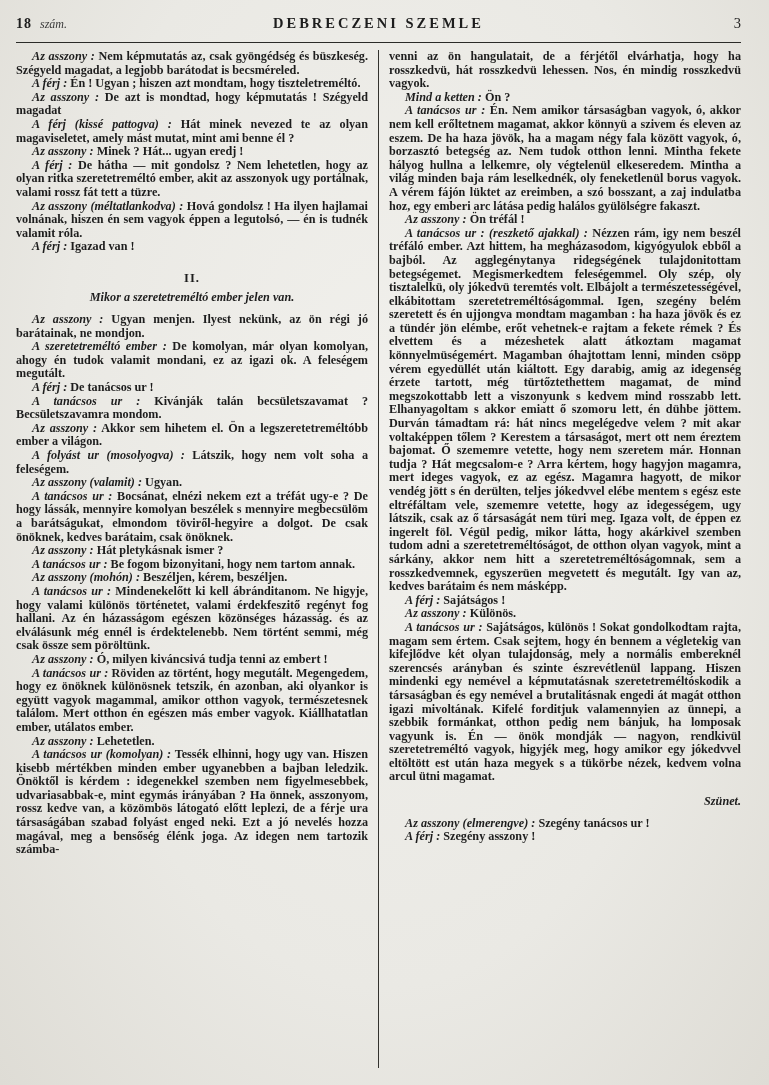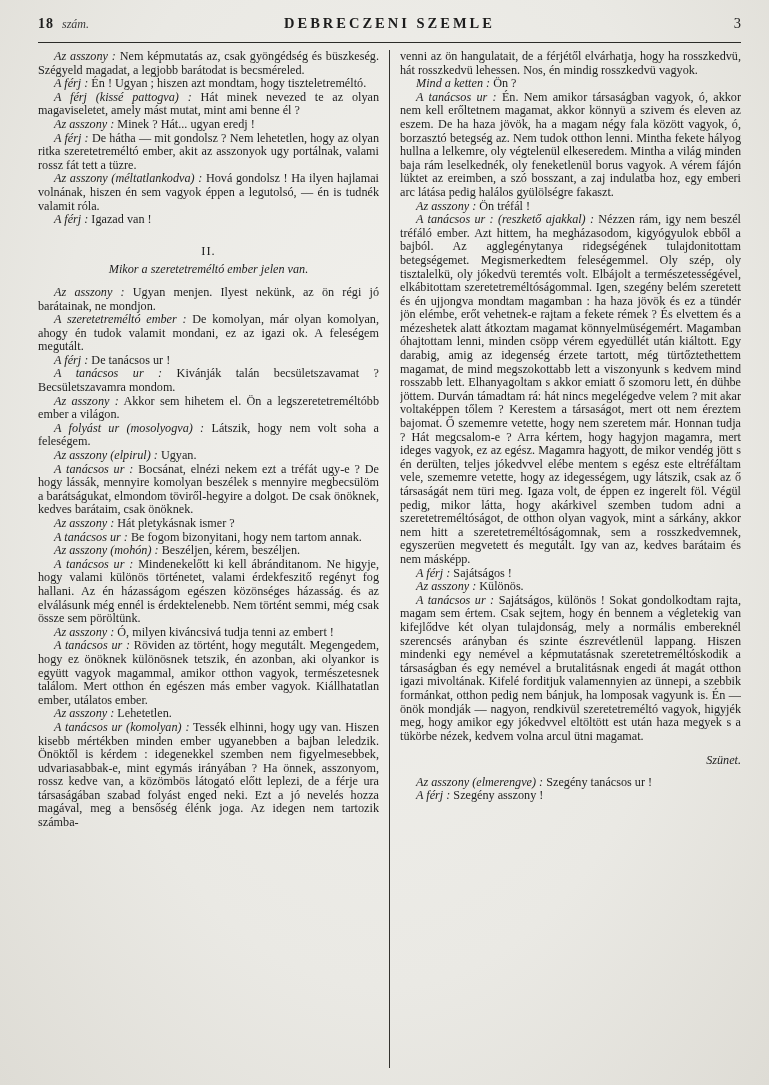--- a/index.html
+++ b/index.html
@@ -2,21 +2,21 @@
 <html><head>
 <meta charset="utf-8">
 <style>
   html, body { margin: 0; padding: 0; background: #cfceca; }
   .page {
     position: relative;
     width: 769px;
     height: 1085px;
     margin: 0 auto;
     box-sizing: border-box;
-    padding: 14px 28px 8px 38px;
+    padding: 14px 28px 8px 16px;
     background: radial-gradient(ellipse at 50% 40%, #f1f0ec 0%, #eae9e4 60%, #dedcd5 100%);
     font-family: "Liberation Serif", "DejaVu Serif", serif;
     color: #1d1d1d;
     overflow: hidden;
   }
   .page-header {
     display: grid;
     grid-template-columns: 1fr auto 1fr;
     align-items: baseline;
     height: 24px;
@@ -49,21 +49,21 @@
     text-align: justify;
     font-size: 12.2px;
     line-height: 13.6px;
   }
   .column-divider {
     width: 1px;
     background: #33322e;
     margin: 0 10px;
     flex: 0 0 1px;
   }
-  p { margin: 0; }
+  p { margin: 0; font-weight: bold; }
   p.dialogue { text-indent: 16px; }
   p.continuation { text-indent: 0; }
   em.speaker { font-style: italic; }
   p.act-heading {
     text-align: center;
     text-indent: 0;
     font-size: 12.6px;
     margin: 18px 0 5px 0;
     letter-spacing: 1px;
   }
@@ -93,34 +93,35 @@
     <span class="journal-title">DEBRECZENI SZEMLE</span>
     <span class="page-number">3</span>
   </header>
 
   <hr class="header-rule">
 
   <main class="columns">
     <div class="column" id="col-left">
         <p class="dialogue"><em class="speaker">Az asszony :</em> Nem képmutatás az, csak gyöngédség és büszkeség. Szégyeld magadat, a legjobb barátodat is becsméreled.</p>
         <p class="dialogue"><em class="speaker">A férj :</em> Én ! Ugyan ; hiszen azt mondtam, hogy tiszteletreméltó.</p>
+        <p class="dialogue"><em class="speaker">Az asszony :</em> De azt is mondtad, hogy képmutatás ! Szégyeld magadat</p>
         <p class="dialogue"><em class="speaker">A férj (kissé pattogva) :</em> Hát minek nevezed te az olyan magaviseletet, amely mást mutat, mint ami benne él ?</p>
         <p class="dialogue"><em class="speaker">Az asszony :</em> Minek ? Hát... ugyan eredj !</p>
         <p class="dialogue"><em class="speaker">A férj :</em> De hátha — mit gondolsz ? Nem lehetetlen, hogy az olyan ritka szeretetreméltó ember, akit az asszonyok ugy portálnak, valami rossz fát tett a tüzre.</p>
         <p class="dialogue"><em class="speaker">Az asszony (méltatlankodva) :</em> Hová gondolsz ! Ha ilyen hajlamai volnának, hiszen én sem vagyok éppen a legutolsó, — én is tudnék valamit róla.</p>
         <p class="dialogue"><em class="speaker">A férj :</em> Igazad van !</p>
         <p class="act-heading">II.</p>
         <p class="scene-title">Mikor a szeretetreméltó ember jelen van.</p>
         <p class="dialogue"><em class="speaker">Az asszony :</em> Ugyan menjen. Ilyest nekünk, az ön régi jó barátainak, ne mondjon.</p>
         <p class="dialogue"><em class="speaker">A szeretetreméltó ember :</em> De komolyan, már olyan komolyan, ahogy én tudok valamit mondani, ez az igazi ok. A feleségem megutált.</p>
         <p class="dialogue"><em class="speaker">A férj :</em> De tanácsos ur !</p>
         <p class="dialogue"><em class="speaker">A tanácsos ur :</em> Kivánják talán becsületszavamat ? Becsületszavamra mondom.</p>
         <p class="dialogue"><em class="speaker">Az asszony :</em> Akkor sem hihetem el. Ön a legszeretetreméltóbb ember a világon.</p>
         <p class="dialogue"><em class="speaker">A folyást ur (mosolyogva) :</em> Látszik, hogy nem volt soha a feleségem.</p>
-        <p class="dialogue"><em class="speaker">Az asszony (elpirul) :</em> Ugyan.</p>
+        <p class="dialogue"><em class="speaker">Az asszony (valamit) :</em> Ugyan.</p>
         <p class="dialogue"><em class="speaker">A tanácsos ur :</em> Bocsánat, elnézi nekem ezt a tréfát ugy-e ? De hogy lássák, mennyire komolyan beszélek s mennyire megbecsülöm a barátságukat, elmondom töviről-hegyire a dolgot. De csak önöknek, kedves barátaim, csak önöknek.</p>
         <p class="dialogue"><em class="speaker">Az asszony :</em> Hát pletykásnak ismer ?</p>
         <p class="dialogue"><em class="speaker">A tanácsos ur :</em> Be fogom bizonyitani, hogy nem tartom annak.</p>
         <p class="dialogue"><em class="speaker">Az asszony (mohón) :</em> Beszéljen, kérem, beszéljen.</p>
         <p class="dialogue"><em class="speaker">A tanácsos ur :</em> Mindenekelőtt ki kell ábránditanom. Ne higyje, hogy valami különös történetet, valami érdekfeszitő regényt fog hallani. Az én házasságom egészen közönséges házasság. és az elválásunk még ennél is érdektelenebb. Nem történt semmi, még csak össze sem pöröltünk.</p>
         <p class="dialogue"><em class="speaker">Az asszony :</em> Ó, milyen kiváncsivá tudja tenni az embert !</p>
         <p class="dialogue"><em class="speaker">A tanácsos ur :</em> Röviden az történt, hogy megutált. Megengedem, hogy ez önöknek különösnek tetszik, én azonban, aki olyankor is együtt vagyok magammal, amikor otthon vagyok, természetesnek találom. Mert otthon én egészen más ember vagyok. Kiállhatatlan ember, utálatos ember.</p>
         <p class="dialogue"><em class="speaker">Az asszony :</em> Lehetetlen.</p>
         <p class="dialogue"><em class="speaker">A tanácsos ur (komolyan) :</em> Tessék elhinni, hogy ugy van. Hiszen kisebb mértékben minden ember ugyanebben a bajban leledzik. Önöktől is kérdem : idegenekkel szemben nem figyelmesebbek, udvariasabbak-e, mint egymás irányában ? Ha önnek, asszonyom, rossz kedve van, a közömbös látogató előtt leplezi, de a férje ura társaságában szabad folyást enged neki. Ezt a jó nevelés hozza magával, meg a bensőség élénk joga. Az idegen nem tartozik számba-</p>
       </div>

